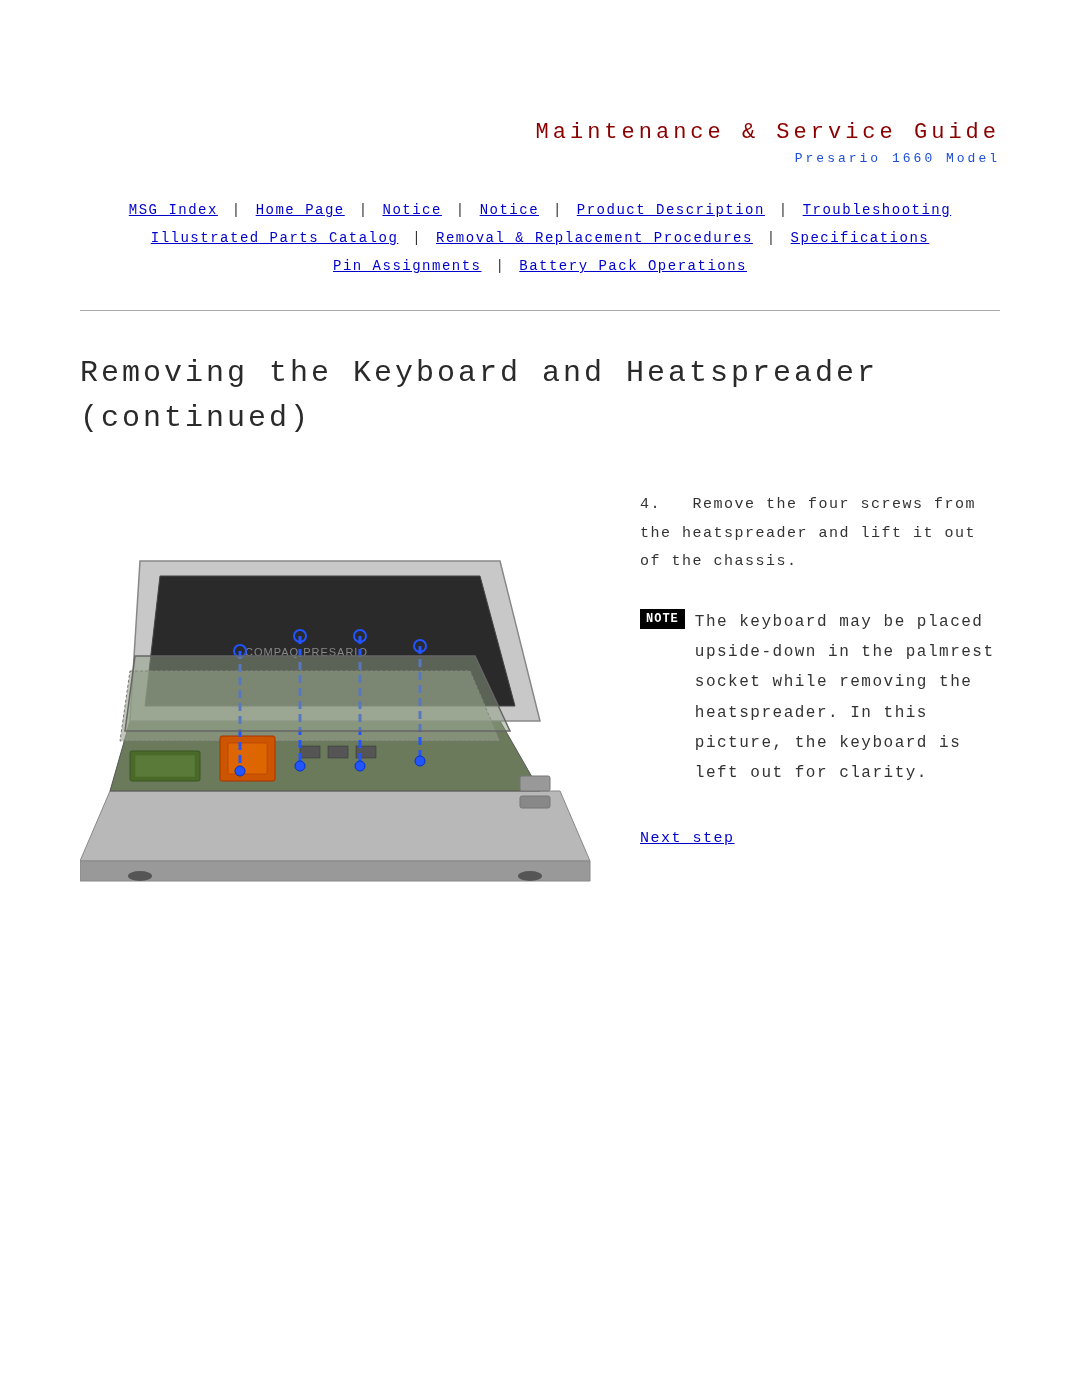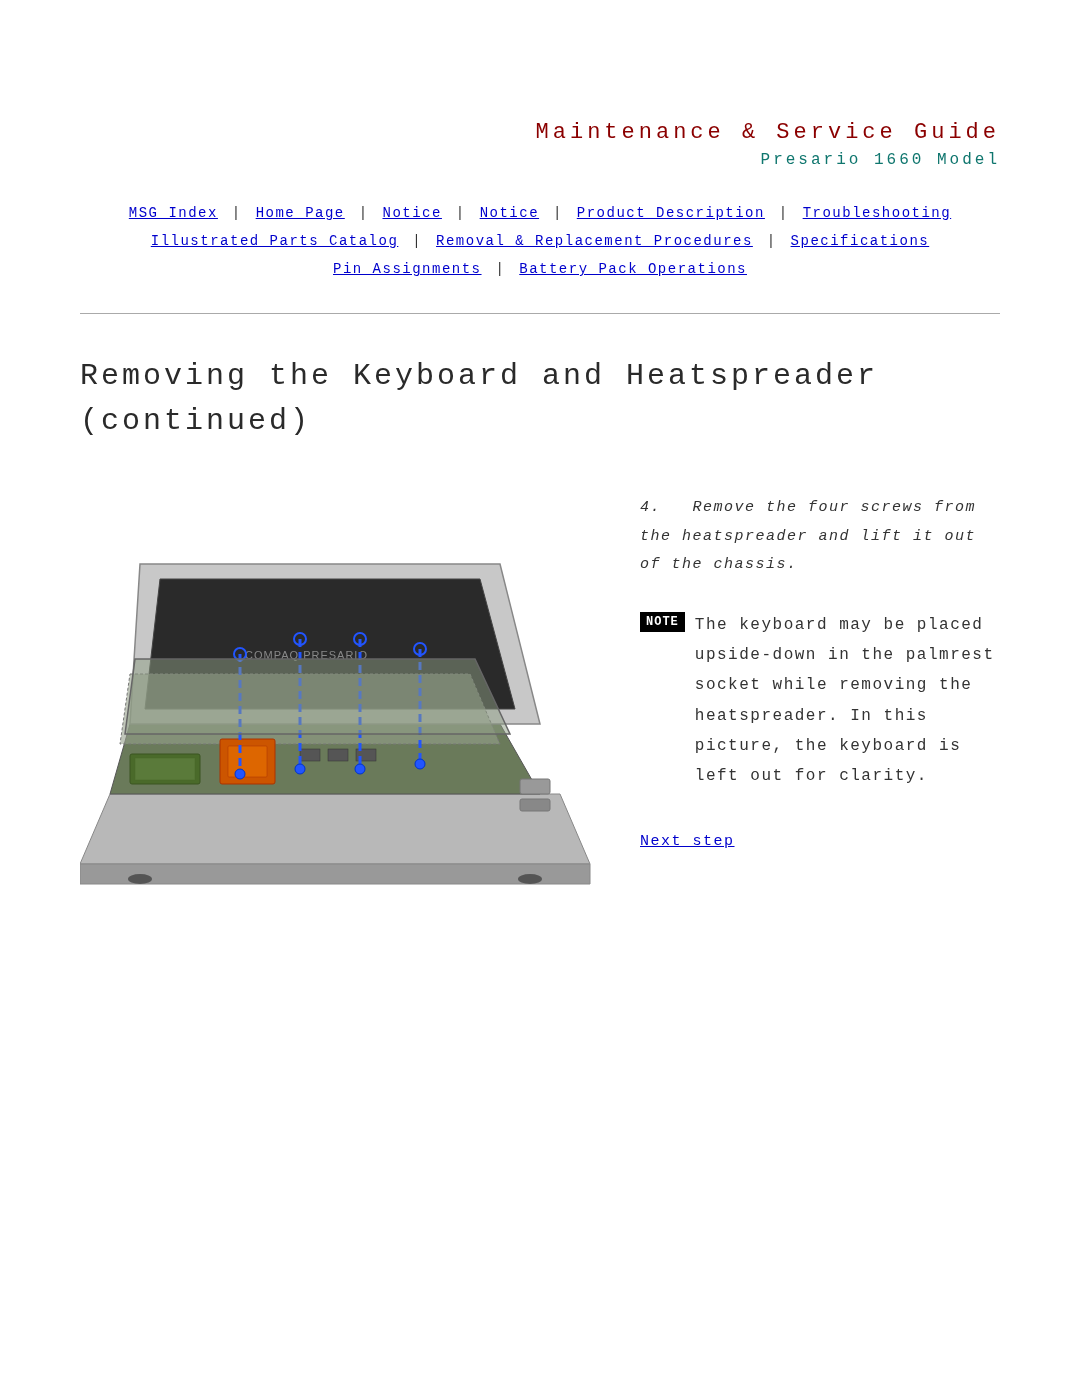--- a/index.html
+++ b/index.html
@@ -25,22 +25,22 @@
 
     .main-title {
       font-size: 22px;
       color: #8b0000;
       letter-spacing: 4px;
       font-weight: normal;
       margin-bottom: 6px;
     }
 
     .sub-title {
-      font-size: 16px;
-      color: #0f766e;
+      font-size: 13px;
+      color: #1d4ed8;
       letter-spacing: 3px;
       font-weight: normal;
     }
 
     .nav-links {
       text-align: center;
       margin: 24px auto;
       max-width: 900px;
       font-size: 14px;
       letter-spacing: 1.5px;
@@ -101,21 +101,20 @@
       flex: 1;
       padding-top: 10px;
     }
 
     .step-text {
       font-size: 15px;
       letter-spacing: 1.5px;
       line-height: 1.9;
       margin-bottom: 30px;
       color: #333;
-      font-style: italic;
     }
 
     .note-box {
       display: flex;
       align-items: flex-start;
       gap: 10px;
       margin-bottom: 40px;
       margin-top: 24px;
     }
 

